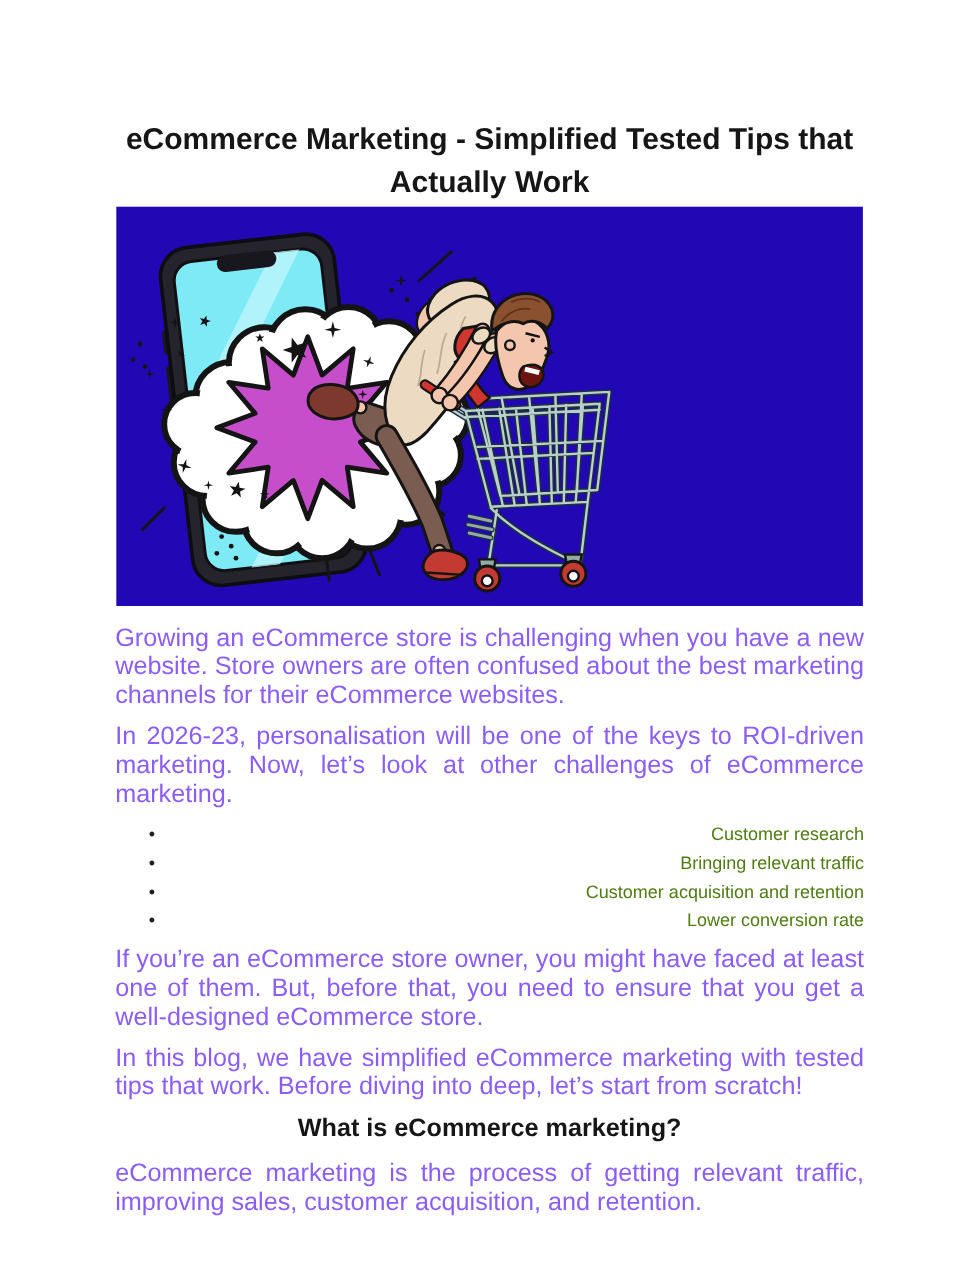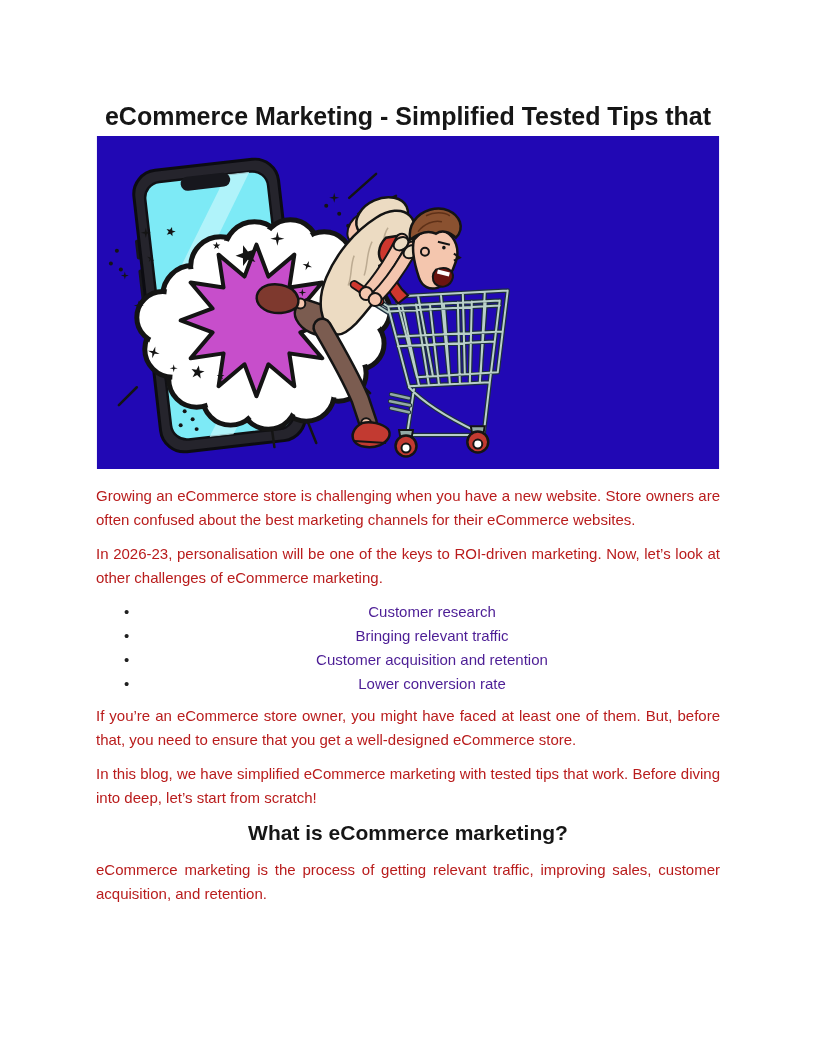--- a/index.html
+++ b/index.html
@@ -10,42 +10,43 @@
   }
   .page { box-sizing:border-box; width:816px; height:1056px; padding:98px 96px 0 96px; overflow:hidden; }
   .doc-title {
     margin:0 0 2px 0; text-align:center; font-weight:700; color:#161616;
     font-size:25px; line-height:36px;
   }
   .doc-title .tline { display:block; white-space:nowrap; }
   .hero-wrap { width:624px; height:333px; margin:0 0 15px 0; }
   .hero-wrap svg { display:block; }
   p.body-p {
-    font-size:15px; line-height:24px; margin:0 0 10px 0;
-    text-align:justify; color:#b91c1c;
+    font-size:21px; line-height:24px; margin:0 0 10px 0;
+    text-align:justify; color:#8b5cf6;
   }
   ul.challenges { list-style:none; margin:0 0 8px 0; padding:0 0 0 48px; }
   ul.challenges li {
-    position:relative; font-size:15px; line-height:24px; color:#4c1d95; text-align:center;
+    position:relative; font-size:15px; line-height:24px; color:#4d7c0f; text-align:right;
   }
   ul.challenges li::before {
     content:"\2022"; position:absolute; left:-20px; top:0; font-size:15px; color:#202020;
   }
   h2.section-h {
     font-size:21px; line-height:26px; font-weight:700; color:#161616;
     margin:6px 0 12px 0; text-align:center;
   }
 </style>
 </head>
 <body>
 
 <div class="page">
 
   <h1 class="doc-title">
     <span class="tline">eCommerce Marketing - Simplified Tested Tips that</span>
+    <span class="tline">Actually Work</span>
   </h1>
 
   <div class="hero-wrap">
     <svg width="624" height="333" viewBox="0 0 624 334" xmlns="http://www.w3.org/2000/svg" role="img" aria-label="Pop-art illustration of a man leaping out of a smartphone screen through a comic burst while pushing a shopping cart">
       <defs>
         <clipPath id="scr">
             <rect x="61" y="40" width="124" height="260" rx="16"></rect>
           </clipPath>
         <path id="st5" d="M0,-10 L2.4,-3.2 9.5,-3.1 3.8,1.2 5.9,8.1 0,4 -5.9,8.1 -3.8,1.2 -9.5,-3.1 -2.4,-3.2 Z"></path>
         <path id="sp4" d="M0,-10 L2,-2 10,0 2,2 0,10 -2,2 -10,0 -2,-2 Z"></path>

